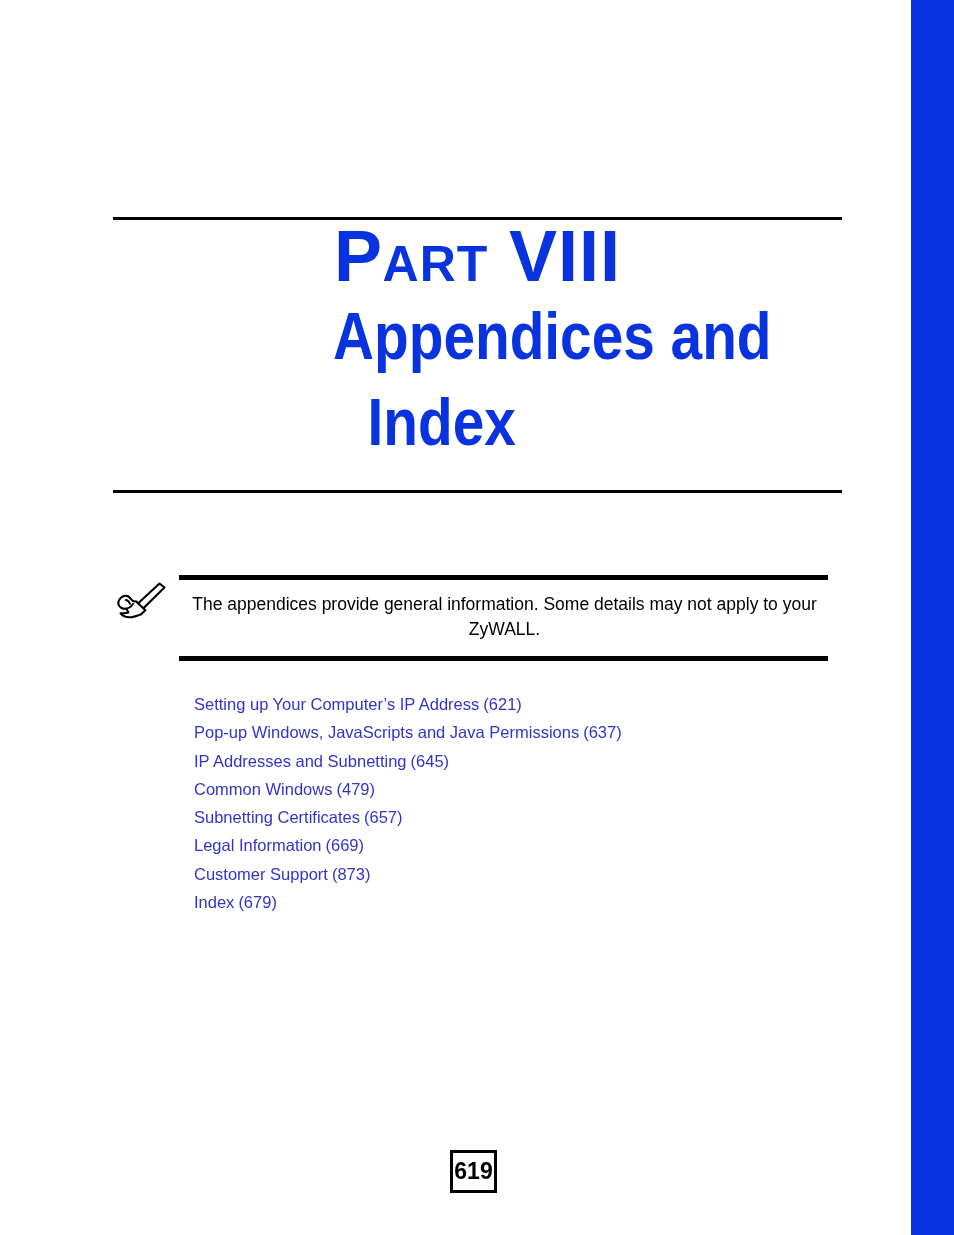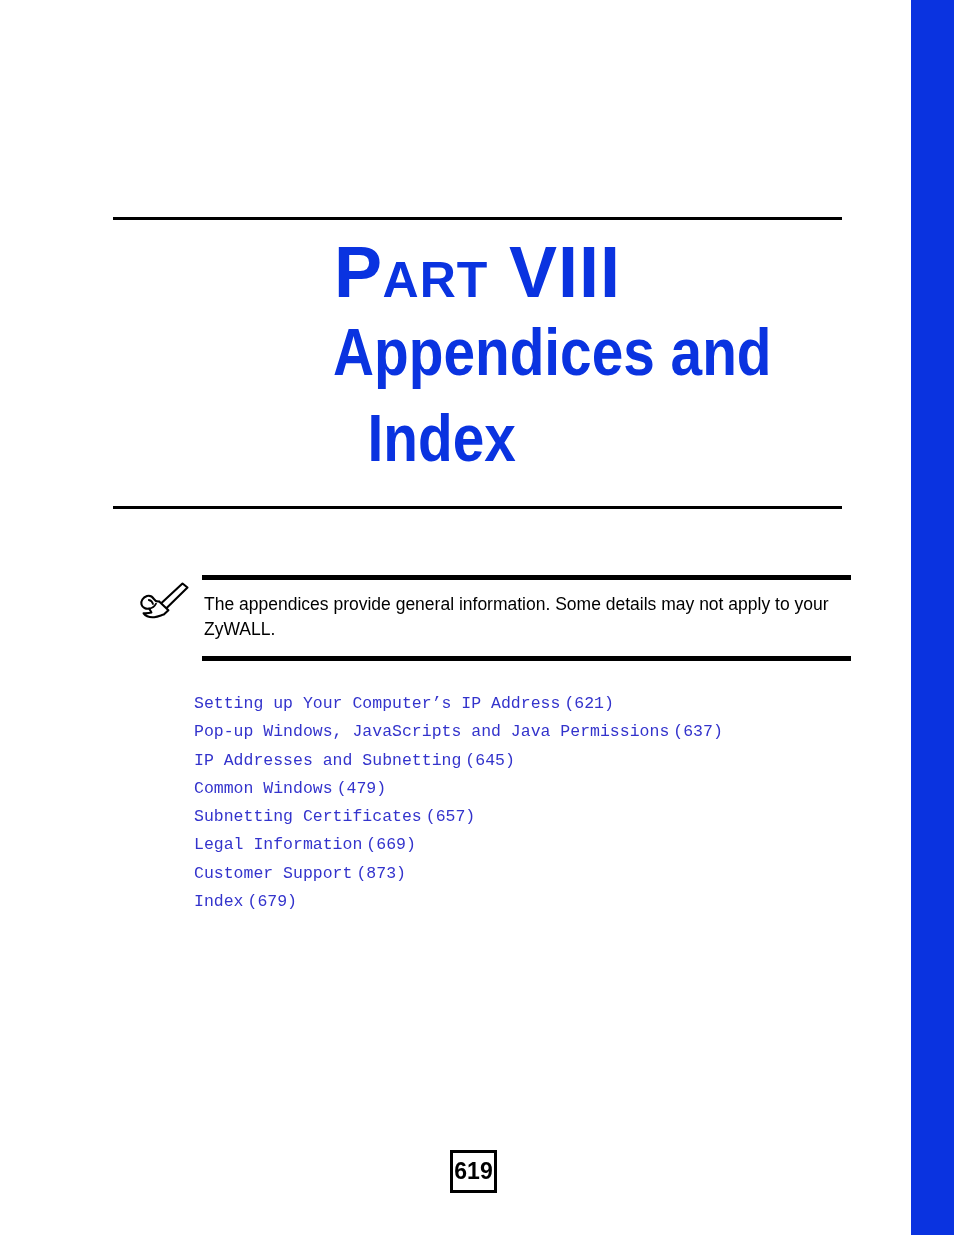--- a/index.html
+++ b/index.html
@@ -64,21 +64,20 @@
   }
   .part-line .pt-small {
     font-size: 50px;
     letter-spacing: 1px;
   }
   .part-line .pt-num {
     font-size: 72px;
     letter-spacing: 1px;
   }
   .part-row {
-    padding-top: 16px;
     padding-bottom: 2px;
   }
 
   .part-name {
     color: #0a33e0;
     font-family: "Liberation Sans Narrow", "Liberation Sans", sans-serif;
     font-weight: bold;
     font-size: 66px;
     line-height: 1.30;
     text-align: right;
@@ -91,23 +90,24 @@
   .part-name .ln2 {
     display: block;
     text-align: center;
     padding-right: 120px;
   }
   .spacer-below-title { height: 24px; }
 
   
   .note {
     position: absolute;
-    left: 122px;
+    left: 99px;
     top: 575px;
     width: 729px;
+    text-align: center;
   }
   .note-icon {
     position: absolute;
     left: 13px;
     top: 4px;
     width: 58px;
     height: 44px;
   }
   .note-body {
     margin-left: 80px;
@@ -128,21 +128,21 @@
   }
 
   
   .links {
     position: absolute;
     left: 194px;
     top: 690px;
     width: 640px;
   }
   .link-item {
-    font-family: Liberation Mono, monospace;
+    font-family: Liberation Sans, sans-serif;
     font-size: 16.5px;
     color: #3333cc;
     line-height: 28.3px;
     white-space: nowrap;
     text-decoration: none;
     display: block;
     cursor: pointer;
   }
   .link-item .pg {
     padding-left: 4px;

